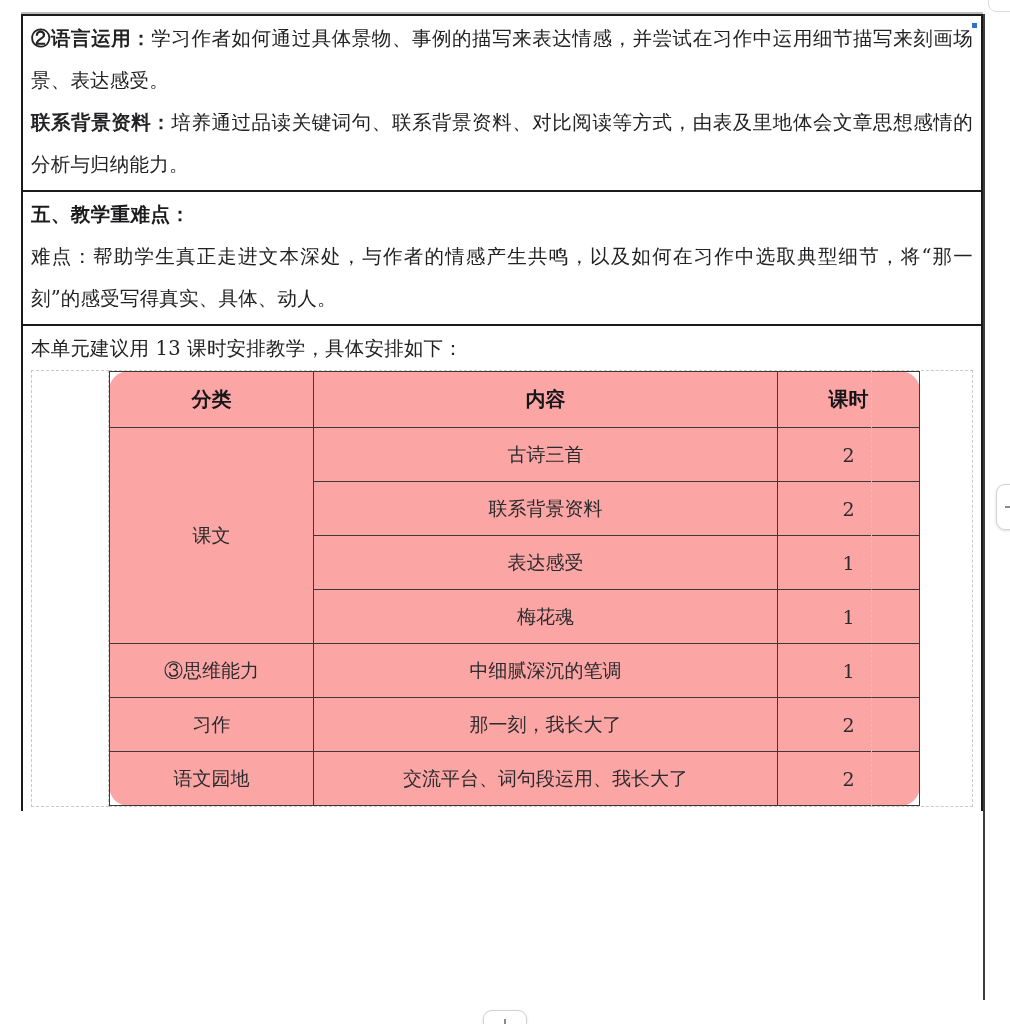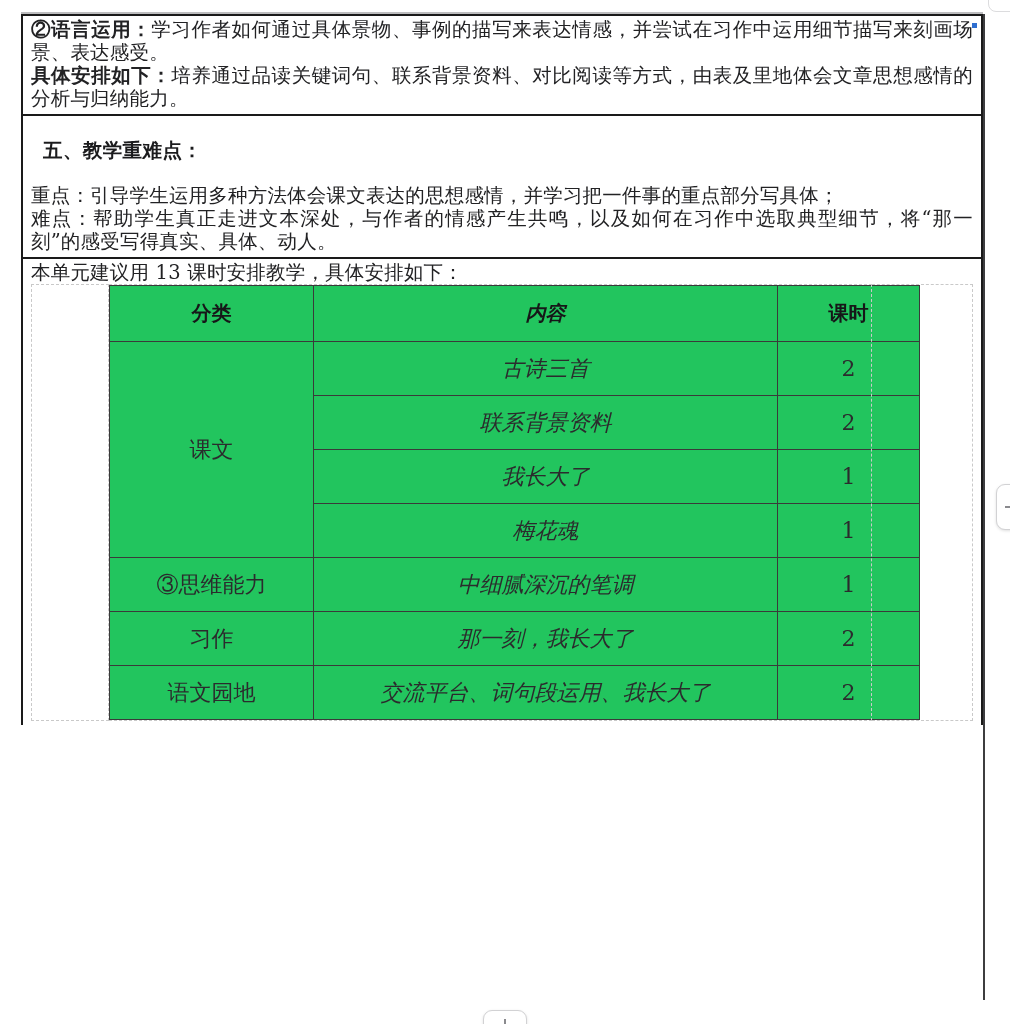--- a/index.html
+++ b/index.html
@@ -34,36 +34,36 @@
 
   .doc-section {
     border-bottom: 2px solid #1a1a1a;
     padding: 2px 8px 4px 8px;
     box-sizing: border-box;
   }
   .doc-section.no-rule { border-bottom: none; }
 
   .para {
     font-size: 19.5px;
-    line-height: 23px;
+    line-height: 42px;
     color: #222224;
     letter-spacing: 0.2px;
     text-align: justify;
     margin: 0;
     font-family: "DejaVu Serif", "Liberation Serif", serif;
   }
   .para b, .bold {
     font-weight: bold;
   }
   .heading {
     font-size: 19.5px;
     line-height: 42px;
     font-weight: bold;
     color: #1b1b1d;
-    margin: 12px;
+    margin: 0;
     letter-spacing: 0.4px;
   }
 
   
   .outer-table {
     border-collapse: collapse;
     width: 100%;
     table-layout: fixed;
     margin: 0;
   }
@@ -74,38 +74,39 @@
   }
   .outer-table td.gutter-left { width: 76px; }
   .outer-table td.gutter-right { width: 100px; }
   .outer-table td.center-cell { padding: 0; }
 
   
   .inner-table {
     border-collapse: collapse;
     width: 100%;
     table-layout: fixed;
-    background: #22c55e;
+    background: #fca5a5;
+    border-radius: 20px;
   }
   .inner-table td {
     border: 1.5px solid #3a3a3a;
     text-align: center;
     vertical-align: middle;
     color: #2b2b2d;
-    font-size: 22px;
+    font-size: 19px;
     font-family: "DejaVu Serif", "Liberation Serif", serif;
     padding: 0 4px;
   }
   .inner-table td.th {
     font-weight: bold;
     font-size: 20px;
     color: #161618;
   }
   .col-cat { width: 195px; }
-  .col-content { width: 455px; font-style: italic; }
+  .col-content { width: 455px; }
   .col-hours { width: 133px; }
 
   .r-head  { height: 56px; }
   .r-body  { height: 54px; }
 
   
   .cat-merged { vertical-align: middle; }
 
   
   .pill-btn {
@@ -192,26 +193,25 @@
 
 <div id="page">
 
   <div id="top-rule"></div>
   <div id="right-rule"></div>
 
   <div class="doc-frame">
 
     <div class="doc-section">
       <p class="para"><b class="bold">②语言运用：</b><span>学习作者如何通过具体景物、事例的描写来表达情感，并尝试在习作中运用细节描写来刻画场景、表达感受。</span></p>
-      <p class="para"><b class="bold">具体安排如下：</b><span>培养通过品读关键词句、联系背景资料、对比阅读等方式，由表及里地体会文章思想感情的分析与归纳能力。</span></p>
+      <p class="para"><b class="bold">联系背景资料：</b><span>培养通过品读关键词句、联系背景资料、对比阅读等方式，由表及里地体会文章思想感情的分析与归纳能力。</span></p>
     </div>
 
     <div class="doc-section">
       <p class="heading">五、教学重难点：</p>
-      <p class="para">重点：引导学生运用多种方法体会课文表达的思想感情，并学习把一件事的重点部分写具体；</p>
       <p class="para">难点：帮助学生真正走进文本深处，与作者的情感产生共鸣，以及如何在习作中选取典型细节，将“那一刻”的感受写得真实、具体、动人。</p>
     </div>
 
     <div class="doc-section no-rule">
       <p class="para">本单元建议用 13 课时安排教学，具体安排如下：</p>
 
       <table class="outer-table">
         <tbody>
             <tr>
           <td class="gutter-left"></td>
@@ -228,21 +228,21 @@
               <tr class="r-body">
                 <td class="cat-merged col-cat" rowspan="4">课文</td>
                 <td class="col-content">古诗三首</td>
                 <td class="col-hours">2</td>
               </tr>
               <tr class="r-body">
                 <td class="col-content">联系背景资料</td>
                 <td class="col-hours">2</td>
               </tr>
               <tr class="r-body">
-                <td class="col-content">我长大了</td>
+                <td class="col-content">表达感受</td>
                 <td class="col-hours">1</td>
               </tr>
               <tr class="r-body">
                 <td class="col-content">梅花魂</td>
                 <td class="col-hours">1</td>
               </tr>
 
               <tr class="r-body">
                 <td class="col-cat">③思维能力</td>
                 <td class="col-content">中细腻深沉的笔调</td>

